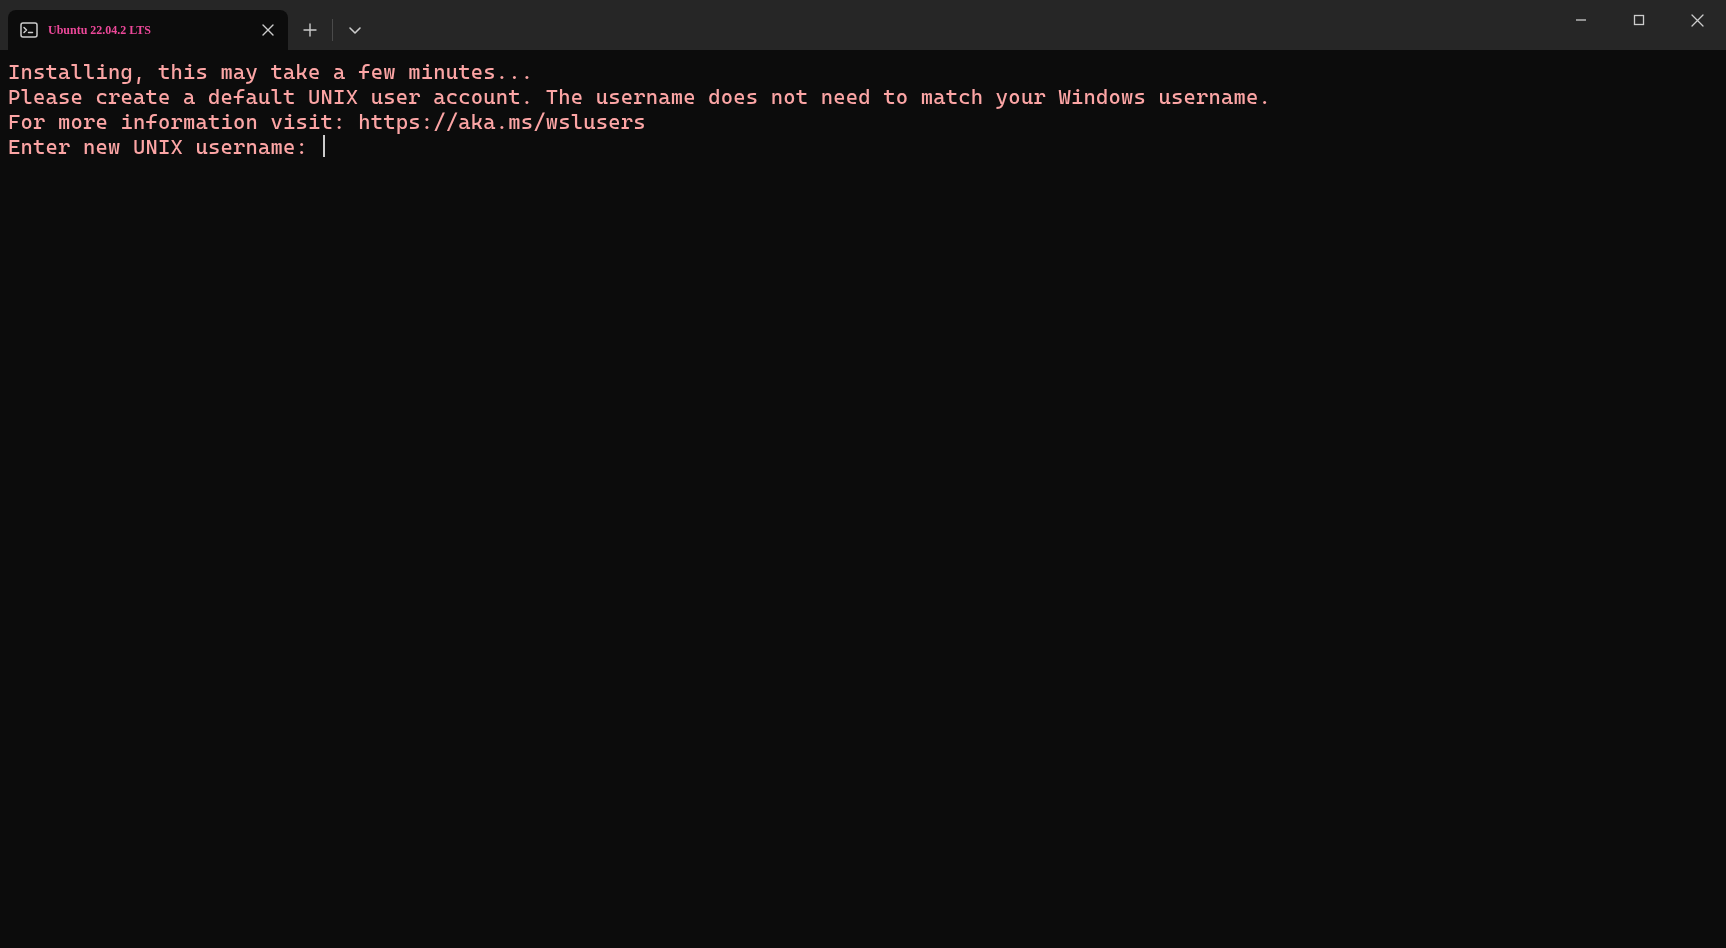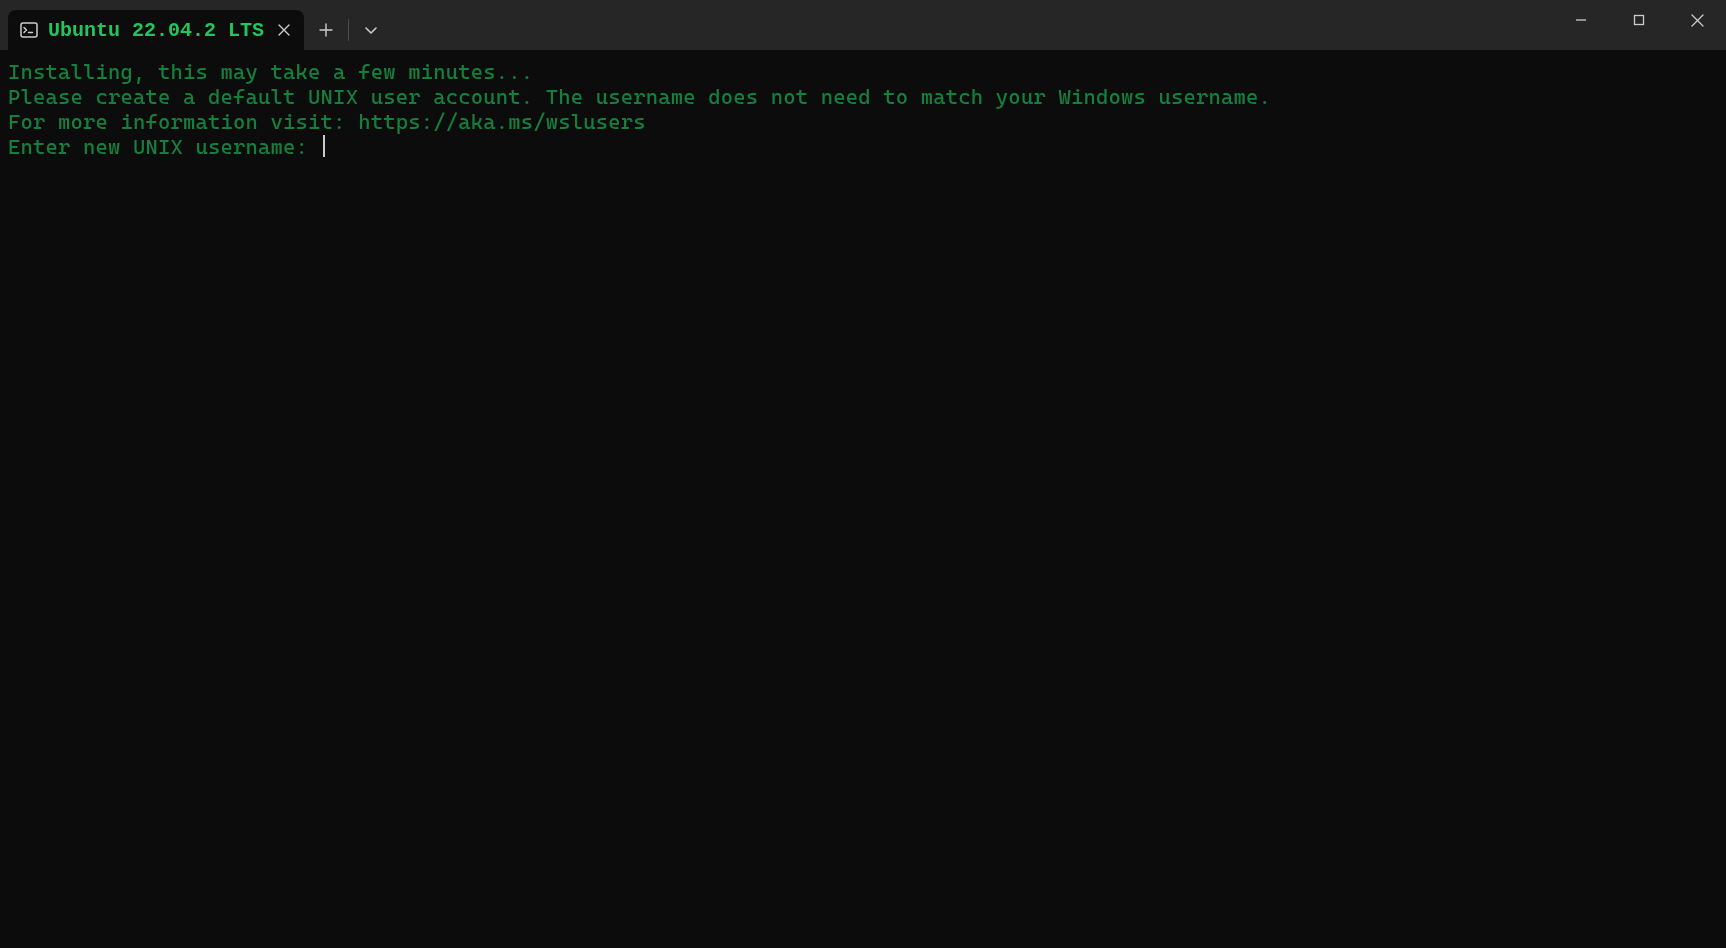--- a/index.html
+++ b/index.html
@@ -36,23 +36,23 @@
       gap: 10px;
     }
     .tab-icon {
       width: 18px;
       height: 18px;
       display: flex;
       align-items: center;
       justify-content: center;
     }
     .tab-title {
-      color: #22c55e;
-      font-size: 20px;
-      font-family: Liberation Mono, monospace;
+      color: #ec4899;
+      font-size: 12px;
+      font-family: Liberation Serif, serif;
       font-weight: 600;
       flex: 1;
     }
     .tab-close {
       width: 20px;
       height: 20px;
       display: flex;
       align-items: center;
       justify-content: center;
       color: #cccccc;
@@ -91,21 +91,21 @@
       align-items: center;
       justify-content: center;
       color: #cccccc;
     }
     .terminal {
       flex: 1;
       background: #0c0c0c;
       padding: 10px 8px 8px 8px;
       font-size: 21px;
       line-height: 25px;
-      color: #15803d;
+      color: #fca5a5;
       white-space: pre;
       letter-spacing: 0.2px;
     }
     .cursor {
       display: inline-block;
       width: 2px;
       height: 22px;
       background: #cccccc;
       vertical-align: text-bottom;
       margin-left: 2px;

